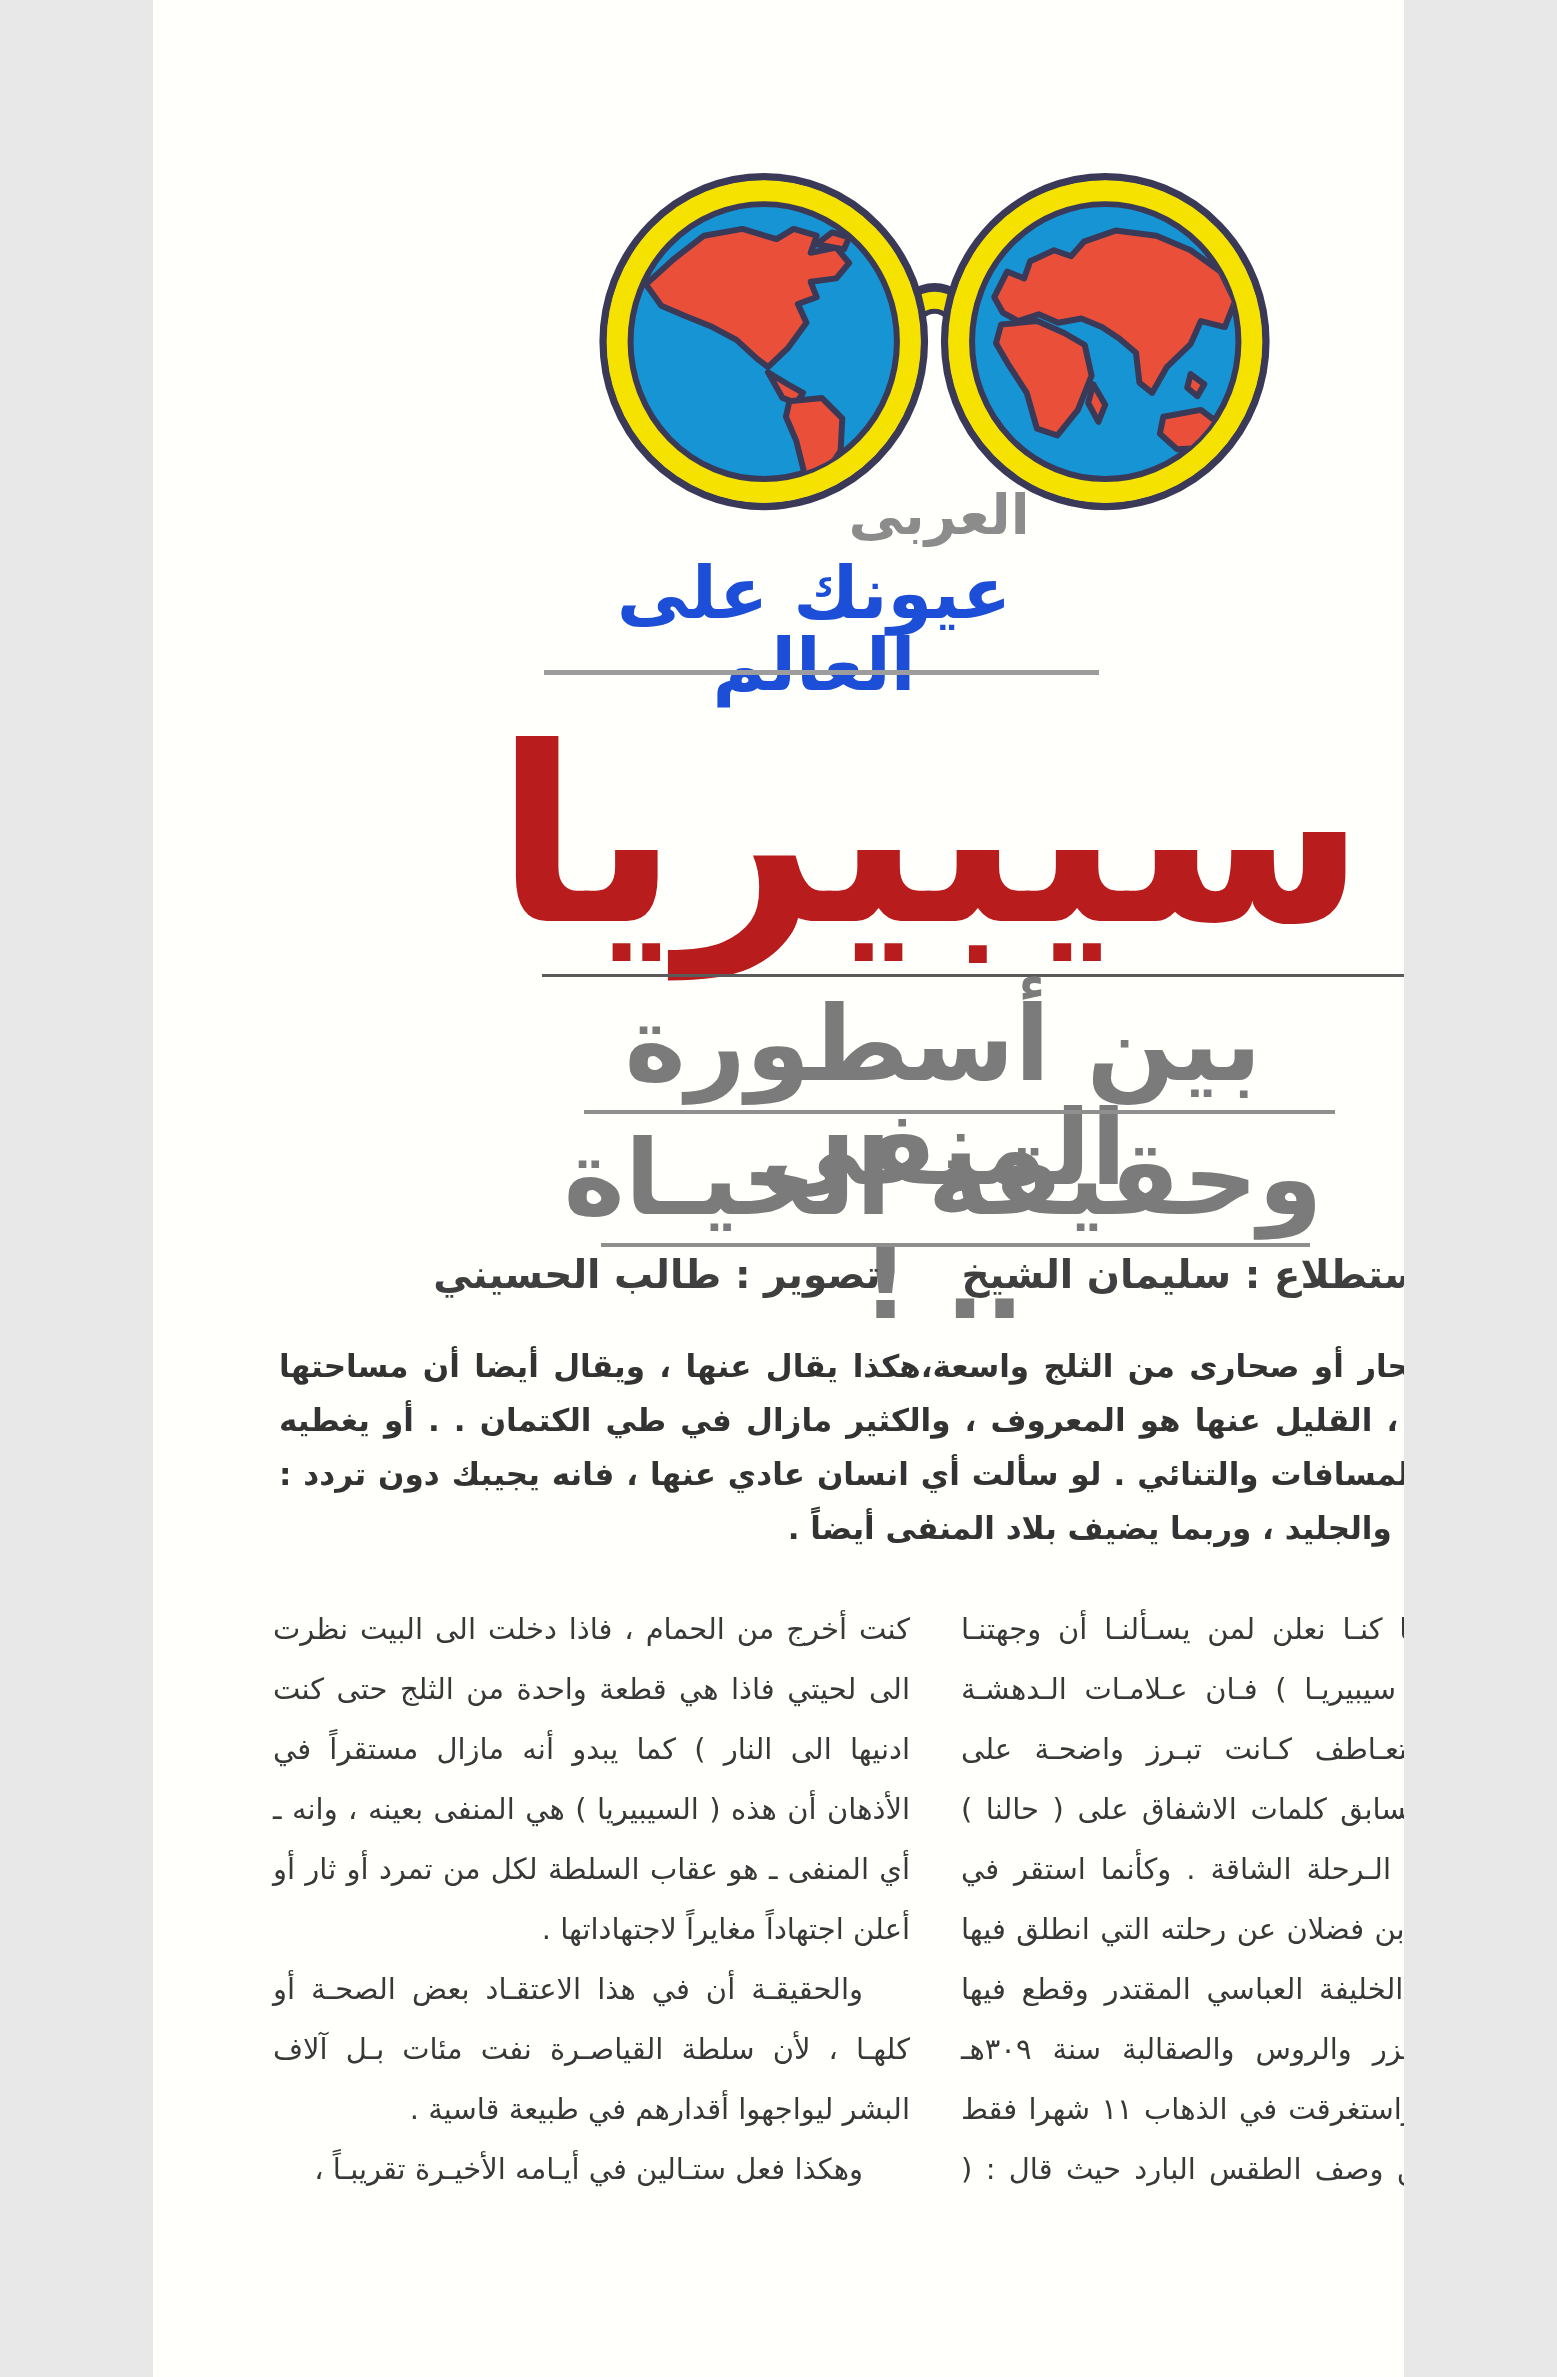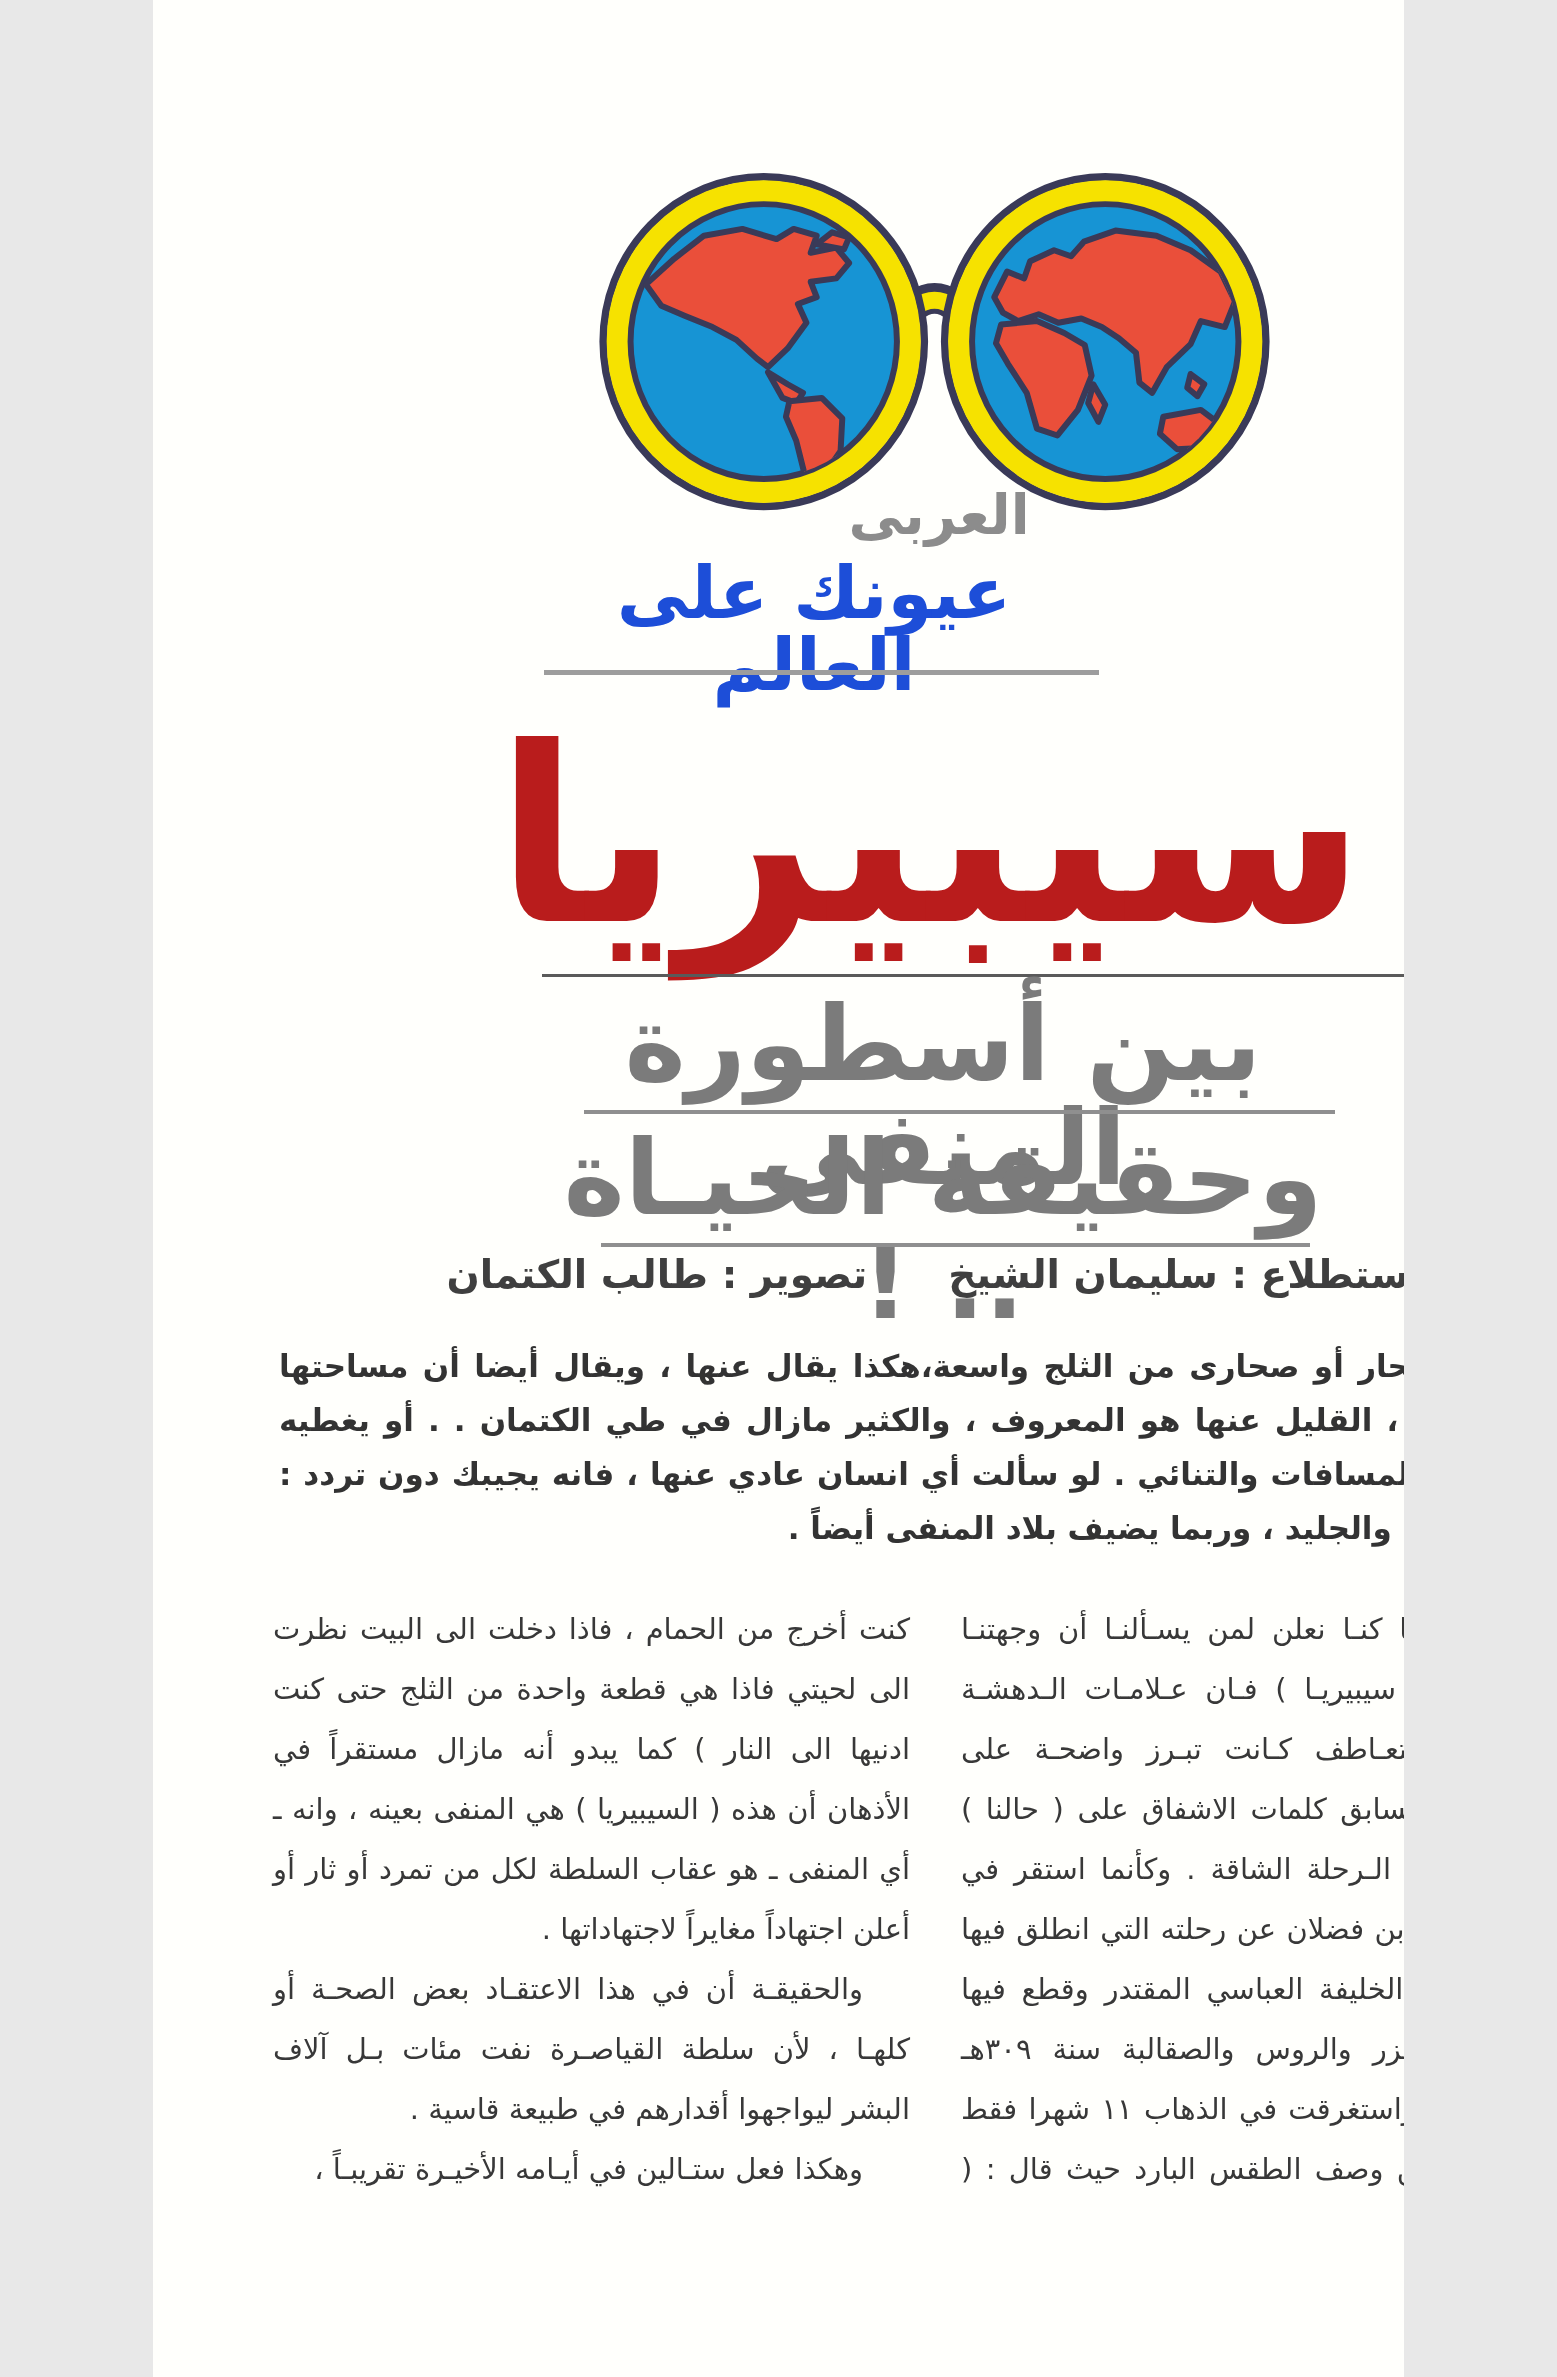--- a/index.html
+++ b/index.html
@@ -153,21 +153,21 @@
   <div class="main-title">سيبيريا</div>
   <div class="rule-title"></div>
 
   <div class="subtitle-line subtitle-1">بين أسطورة المنفى</div>
   <div class="rule-sub1"></div>
   <div class="subtitle-line subtitle-2">وحقيقة الحيـاة .. !</div>
   <div class="rule-sub2"></div>
 
   <div class="byline">
     <span class="pair"><span>استطلاع :</span> <span>سليمان الشيخ</span></span>
-    <span class="pair"><span>تصوير :</span> <span>طالب الكتمان</span></span>
+    <span class="pair"><span>تصوير :</span> <span>طالب الحسيني</span></span>
   </div>
 
   <div class="intro">
     <p>سيبيريا بحار أو صحارى من الثلج واسعة،هكذا يقال عنها ، ويقال أيضا أن مساحتها مساحة قارة ، القليل عنها هو المعروف ، والكثير مازال في طي الكتمان . . أو يغطيه الجليد وبعد المسافات والتنائي . لو سألت أي انسان عادي عنها ، فانه يجيبك دون تردد : هي بلاد الثلج والجليد ، وربما يضيف بلاد المنفى أيضاً .</p>
   </div>
 
   <div class="columns">
     <div class="col">
       <div class="dropcap"></div>
       <div>

